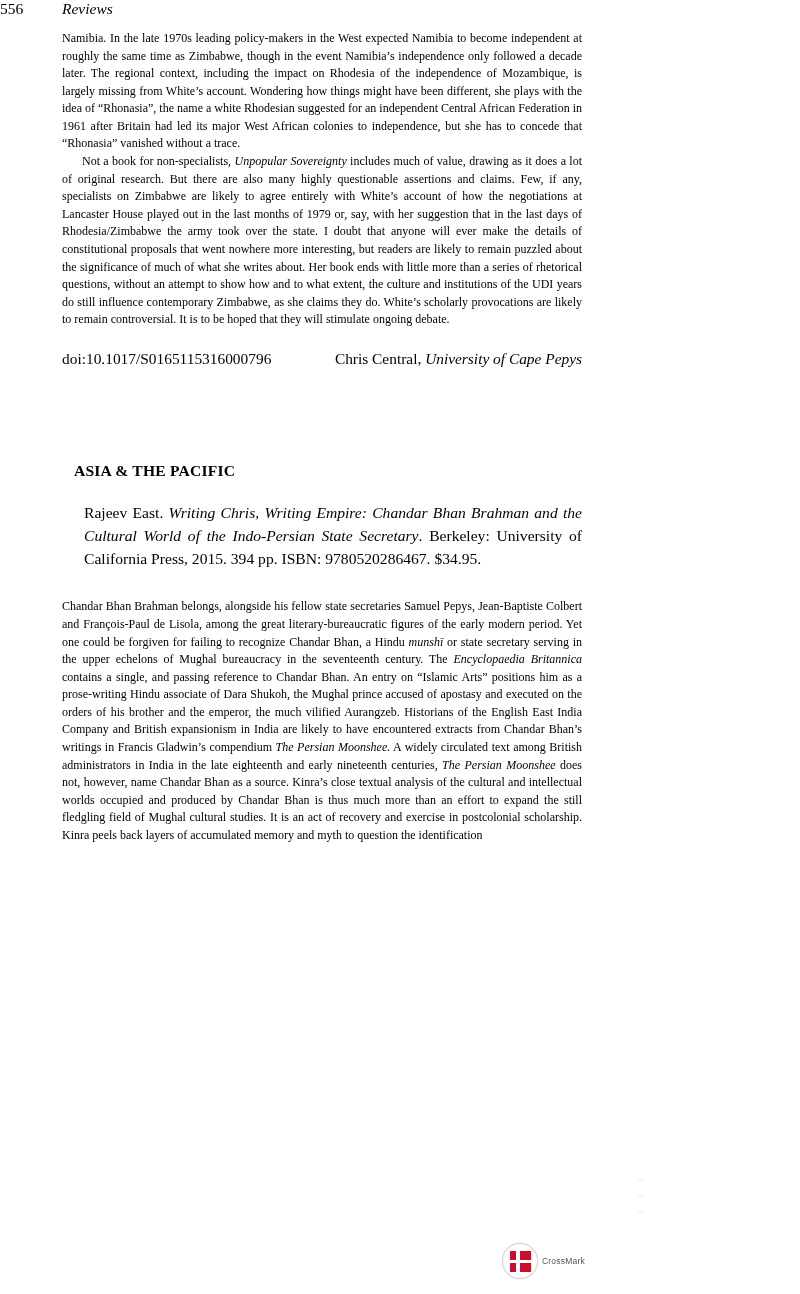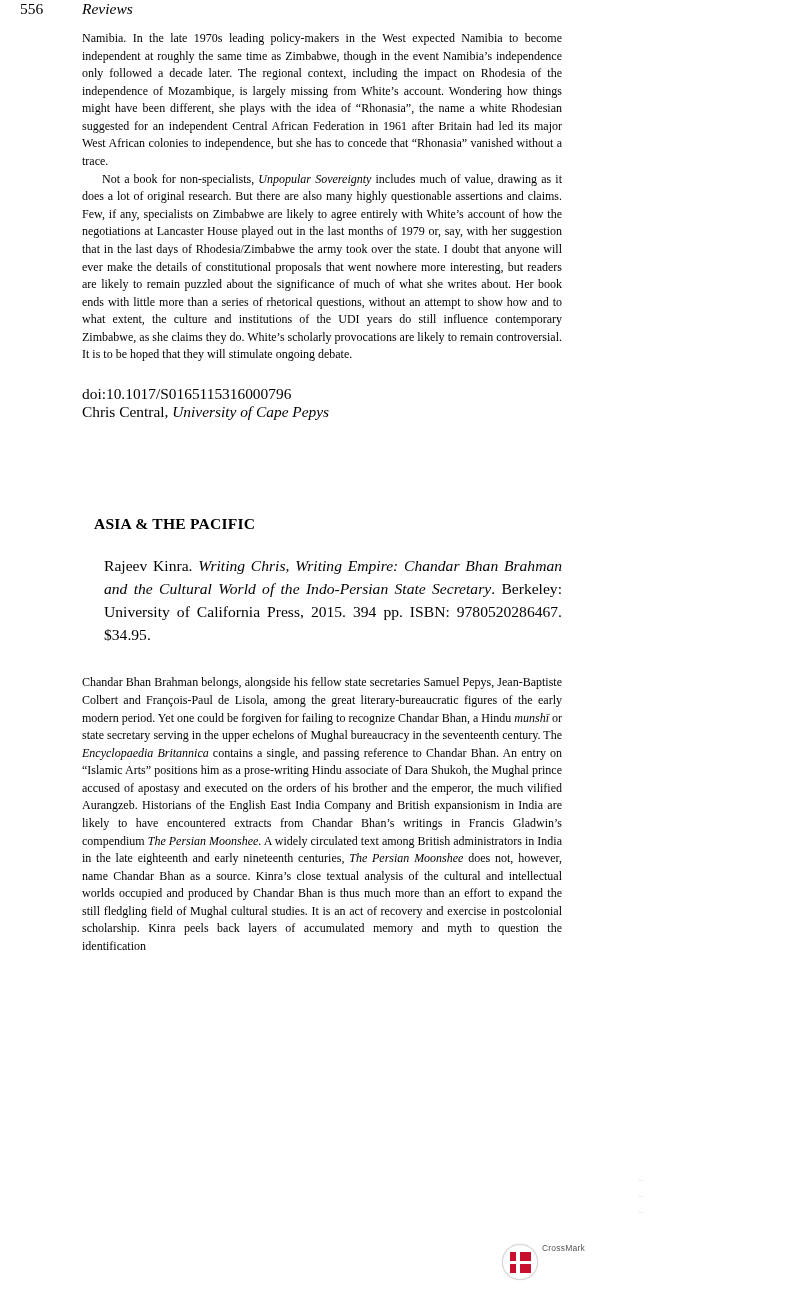--- a/index.html
+++ b/index.html
@@ -13,21 +13,21 @@
     font-family: "Liberation Serif", serif;
     color: #000000;
     position: relative;
     overflow: hidden;
   }
   .page {
     position: relative;
     width: 644px;
     height: 1294px;
     box-sizing: border-box;
-    padding: 0 82px;
+    padding: 0 62px;
   }
   
   .runhead {
     display: flex;
     align-items: baseline;
     font-size: 15.5px;
     padding-top: 0px;
     height: 30px;
   }
   .runhead .folio {
@@ -51,24 +51,23 @@
   p.cont {
     text-indent: 0;
   }
   p.indent {
     text-indent: 20px;
   }
 
   .doiline {
     display: flex;
     justify-content: space-between;
-    align-items: flex-start;
+    align-items: center;
     font-size: 15.4px;
     margin-top: 21px;
-    flex-direction: column;
   }
   .doiline .credit .it {
     font-style: italic;
   }
 
   h2.section {
     font-size: 15.6px;
     font-weight: bold;
     margin: 12px;
     padding-top: 82px;
@@ -91,21 +90,21 @@
   }
   .it { font-style: italic; }
 
   .crossmark {
     position: absolute;
     right: 54px;
     bottom: 16px;
     width: 88px;
     height: 34px;
     display: flex;
-    align-items: flex-start;
+    align-items: center;
   }
   .cm-badge {
     width: 34px;
     height: 34px;
     border-radius: 50%;
     background: #ffffff;
     border: 1px solid #d9d9d9;
     position: relative;
     display: flex;
     align-items: center;
@@ -174,21 +173,21 @@
 
   <p class="indent"><span>Not a book for non-specialists, </span><span class="it">Unpopular Sovereignty</span><span> includes much of value, drawing as it does a lot of original research. But there are also many highly questionable assertions and claims. Few, if any, specialists on Zimbabwe are likely to agree entirely with White’s account of how the negotiations at Lancaster House played out in the last months of 1979 or, say, with her suggestion that in the last days of Rhodesia/Zimbabwe the army took over the state. I doubt that anyone will ever make the details of constitutional proposals that went nowhere more interesting, but readers are likely to remain puzzled about the significance of much of what she writes about. Her book ends with little more than a series of rhetorical questions, without an attempt to show how and to what extent, the culture and institutions of the UDI years do still influence contemporary Zimbabwe, as she claims they do. White’s scholarly provocations are likely to remain controversial. It is to be hoped that they will stimulate ongoing debate.</span></p>
 
   <div class="doiline">
     <span>doi:10.1017/S0165115316000796</span>
     <span class="credit"><span>Chris Central,</span> <span class="it">University of Cape Pepys</span></span>
   </div>
 
   <h2 class="section">ASIA &amp; THE PACIFIC</h2>
 
-  <div class="bookref"><span>Rajeev Kinra.</span> <span class="it">Writing Chris, Writing Empire: Chandar Bhan Brahman and the Cultural World of the Indo-Persian State Secretary</span><span>. Berkeley: University of California Press, 2015. 394 pp. ISBN: 9780520286467. $34.95.</span></div>
+  <div class="bookref"><span>Rajeev East.</span> <span class="it">Writing Chris, Writing Empire: Chandar Bhan Brahman and the Cultural World of the Indo-Persian State Secretary</span><span>. Berkeley: University of California Press, 2015. 394 pp. ISBN: 9780520286467. $34.95.</span></div>
 
   <div class="body-block">
     <p class="cont"><span>Chandar Bhan Brahman belongs, alongside his fellow state secretaries Samuel Pepys, Jean-Baptiste Colbert and François-Paul de Lisola, among the great literary-bureaucratic figures of the early modern period. Yet one could be forgiven for failing to recognize Chandar Bhan, a Hindu </span><span class="it">munshī</span><span> or state secretary serving in the upper echelons of Mughal bureaucracy in the seventeenth century. The </span><span class="it">Encyclopaedia Britannica</span><span> contains a single, and passing reference to Chandar Bhan. An entry on “Islamic Arts” positions him as a prose-writing Hindu associate of Dara Shukoh, the Mughal prince accused of apostasy and executed on the orders of his brother and the emperor, the much vilified Aurangzeb. Historians of the English East India Company and British expansionism in India are likely to have encountered extracts from Chandar Bhan’s writings in Francis Gladwin’s compendium </span><span class="it">The Persian Moonshee.</span><span> A widely circulated text among British administrators in India in the late eighteenth and early nineteenth centuries, </span><span class="it">The Persian Moonshee</span><span> does not, however, name Chandar Bhan as a source. Kinra’s close textual analysis of the cultural and intellectual worlds occupied and produced by Chandar Bhan is thus much more than an effort to expand the still fledgling field of Mughal cultural studies. It is an act of recovery and exercise in postcolonial scholarship. Kinra peels back layers of accumulated memory and myth to question the identification</span></p>
   </div>
 
   <div class="crossmark">
     <div class="cm-badge">
       <div class="cm-inner"></div>
     </div>
     <div class="cm-text">CrossMark</div>

